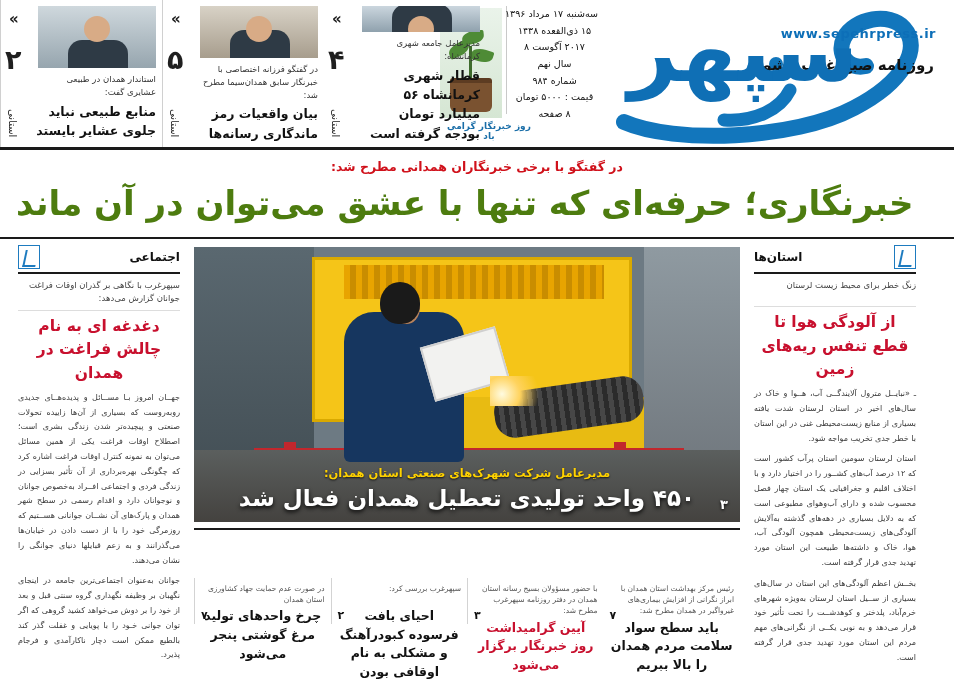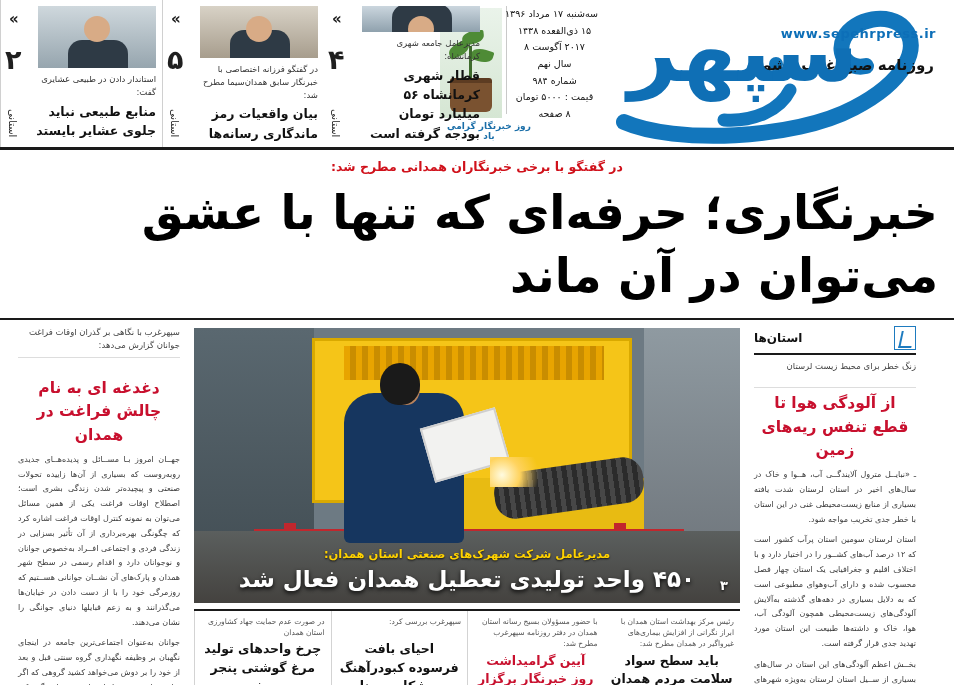--- a/index.html
+++ b/index.html
@@ -183,24 +183,24 @@
   .kicker-bar {
     text-align: center;
     font-size: 12.5px;
     color: #d0111b;
     padding: 9px 0 5px 0;
     font-weight: bold;
   }
 
   
   .main-headline {
-    text-align: right;
-    font-size: 47px;
+    text-align: left;
+    font-size: 34px;
     font-weight: bold;
-    color: #000000;
+    color: #4d7c0f;
     line-height: 1.35;
     padding: 2px 16px 10px 16px;
     border-bottom: 2px solid #1a1a1a;
   }
 
   
   .body-grid {
     display: flex;
     flex-direction: row-reverse;
     height: 380px;
@@ -353,39 +353,40 @@
     flex-direction: row-reverse;
     border-top: 2px solid #1a1a1a;
     margin-top: 6px;
     height: 96px;
   }
   .bt {
     width: 136.5px;
     border-left: 1px solid #d3d3d3;
     padding: 5px 6px 0 6px;
     position: relative;
+    margin-top: 48px;
   }
   .bt:last-child { border-left: none; }
   .bt .bk {
     font-size: 7.5px; color: #555; line-height: 1.5; text-align: right;
     min-height: 22px;
   }
   .bt .btt {
     font-size: 12.5px; font-weight: bold; color: #111;
     line-height: 1.5; text-align: center; margin-top: 2px;
   }
   .bt .bpage {
     position: absolute; bottom: 2px; left: 6px;
     font-size: 11px; font-weight: bold; color: #111;
   }
   .bt.red .btt { color: #c8102e; }
   .right-top-note {
     font-size: 8.5px; color: #444; line-height: 1.6;
     text-align: right; border-bottom: 1px solid #ddd;
-    padding-bottom: 4px; margin-bottom: 19px;
+    padding-bottom: 4px; margin-bottom: 4px;
   }
 </style>
 </head>
 <body>
 
 <div class="page">
 
   <div class="masthead">
 
     <div class="logo-block">
@@ -419,21 +420,21 @@
     </div>
     <div class="journalist-day">روز خبرنگار گرامی باد</div>
 
     <div class="teasers">
 
       <div class="teaser">
         <div class="thumb t1">
           <div class="body"></div>
           <div class="skin"></div>
         </div>
-        <div class="tkicker">استاندار دادن در طبیعی عشایری گفت:</div>
+        <div class="tkicker">استاندار همدان در طبیعی عشایری گفت:</div>
         <div class="ttitle">منابع طبیعی نباید جلوی عشایر بایستد</div>
         <div class="pagenum">۲</div>
         <div class="quote">»</div>
         <div class="sectlabel">استانی</div>
       </div>
 
       <div class="teaser">
         <div class="thumb t2">
           <div class="body"></div>
           <div class="skin"></div>
@@ -459,20 +460,24 @@
 
     </div>
   </div>
 
   <div class="kicker-bar">در گفتگو با برخی خبرنگاران همدانی مطرح شد:</div>
   <div class="main-headline">خبرنگاری؛ حرفه‌ای که تنها با عشق می‌توان در آن ماند</div>
 
   <div class="body-grid">
 
     <div class="col col-right">
+      <div class="sect-head">
+        <span class="name">اجتماعی</span>
+        <span class="sect-mark"></span>
+      </div>
       <div class="right-top-note">سپهرغرب با نگاهی بر گذران اوقات فراغت جوانان گزارش می‌دهد:</div>
       <div class="art-title red">دغدغه ای به نام چالش فراغت در همدان</div>
       <div class="art-body">
         <p>جهــان امروز بـا مســائل و پدیده‌هــای جدیدی روبه‌روست که بسیاری از آن‌ها زاییده تحولات صنعتی و پیچیده‌تر شدن زندگی بشری است؛ اصطلاح اوقات فراغت یکی از همین مسائل می‌توان به نمونه کنترل اوقات فراغت اشاره کرد که چگونگی بهره‌برداری از آن تأثیر بسزایی در زندگی فردی و اجتماعی افــراد به‌خصوص جوانان و نوجوانان دارد و اقدام رسمی در سطح شهر همدان و پارک‌های آن نشــان جوانانی هســتیم که روزمرگی خود را با از دست دادن در خیابان‌ها می‌گذرانند و به زعم قبایلها دنیای جوانگی را نشان می‌دهند.</p>
         <p>جوانان به‌عنوان اجتماعی‌ترین جامعه در اینجای نگهبان بر وظیفه نگهداری گروه سنتی قبل و بعد از خود را بر دوش می‌خواهد کشید گروهی که اگر توان جوانی خـود را با پویایی و غفلت گذر کند بالطبع ممکن است دچار ناکارآمدی و فرجام پذیرد.</p>
       </div>
 
     </div>
 
     <div class="col col-center">

